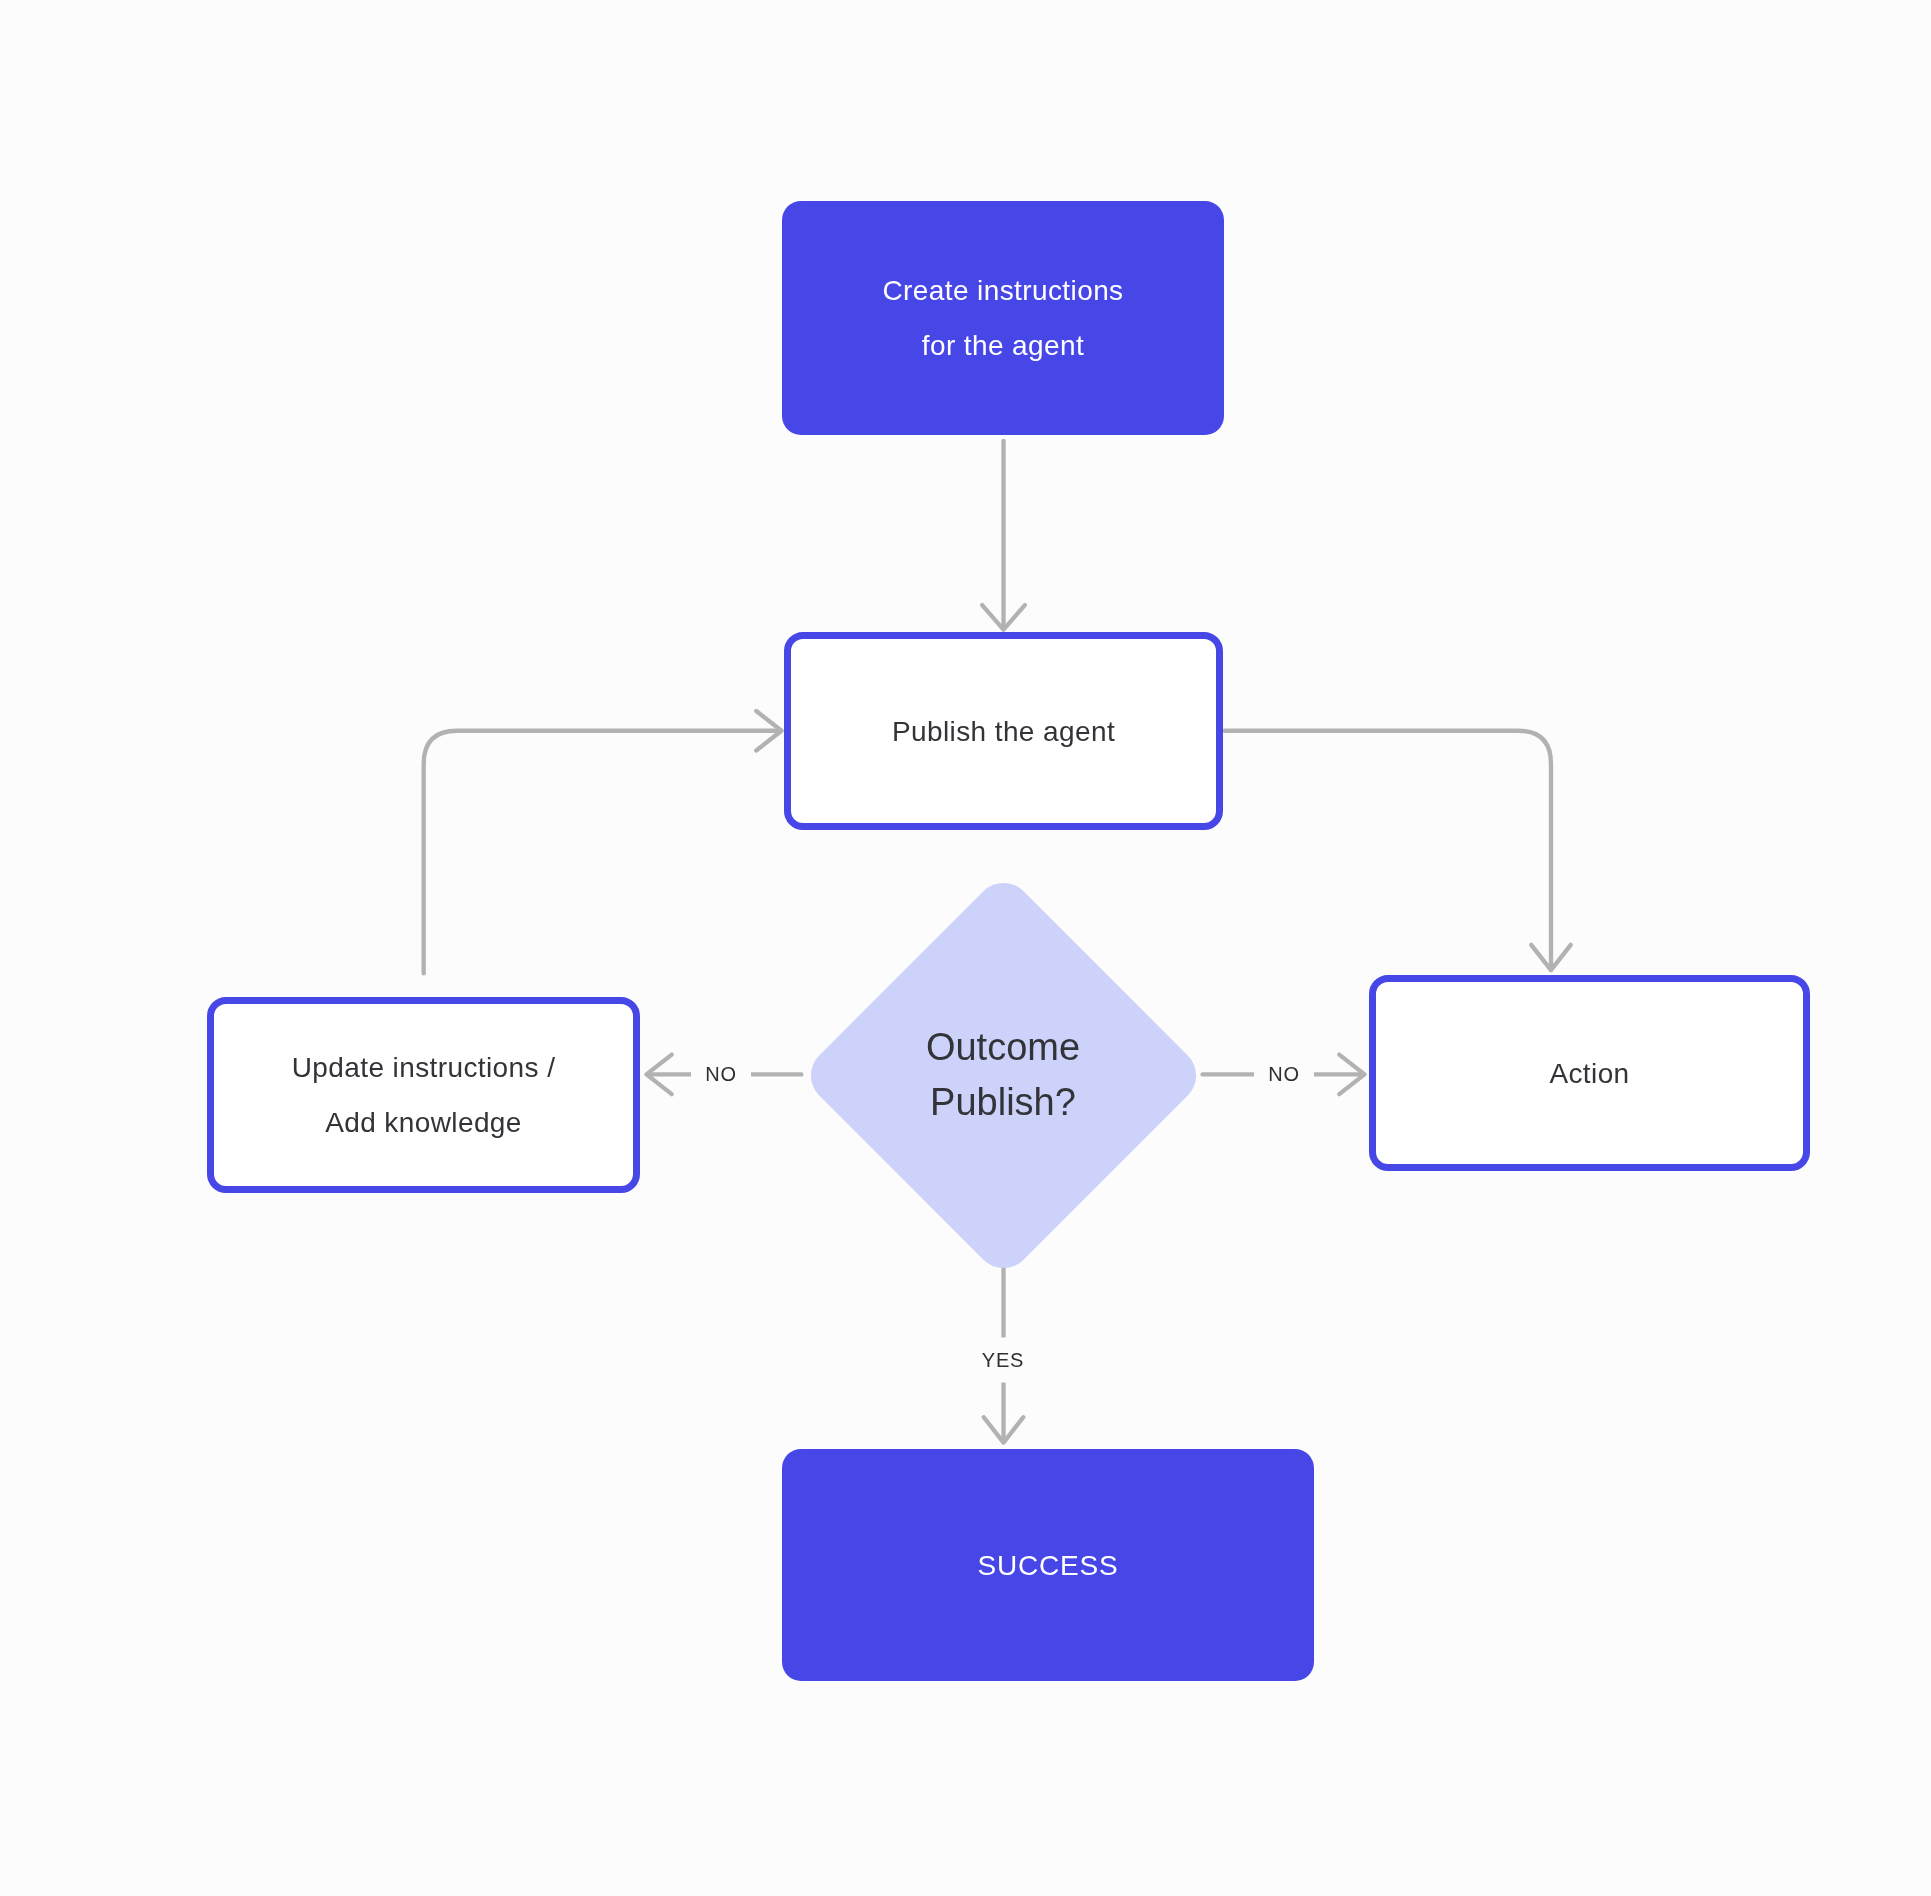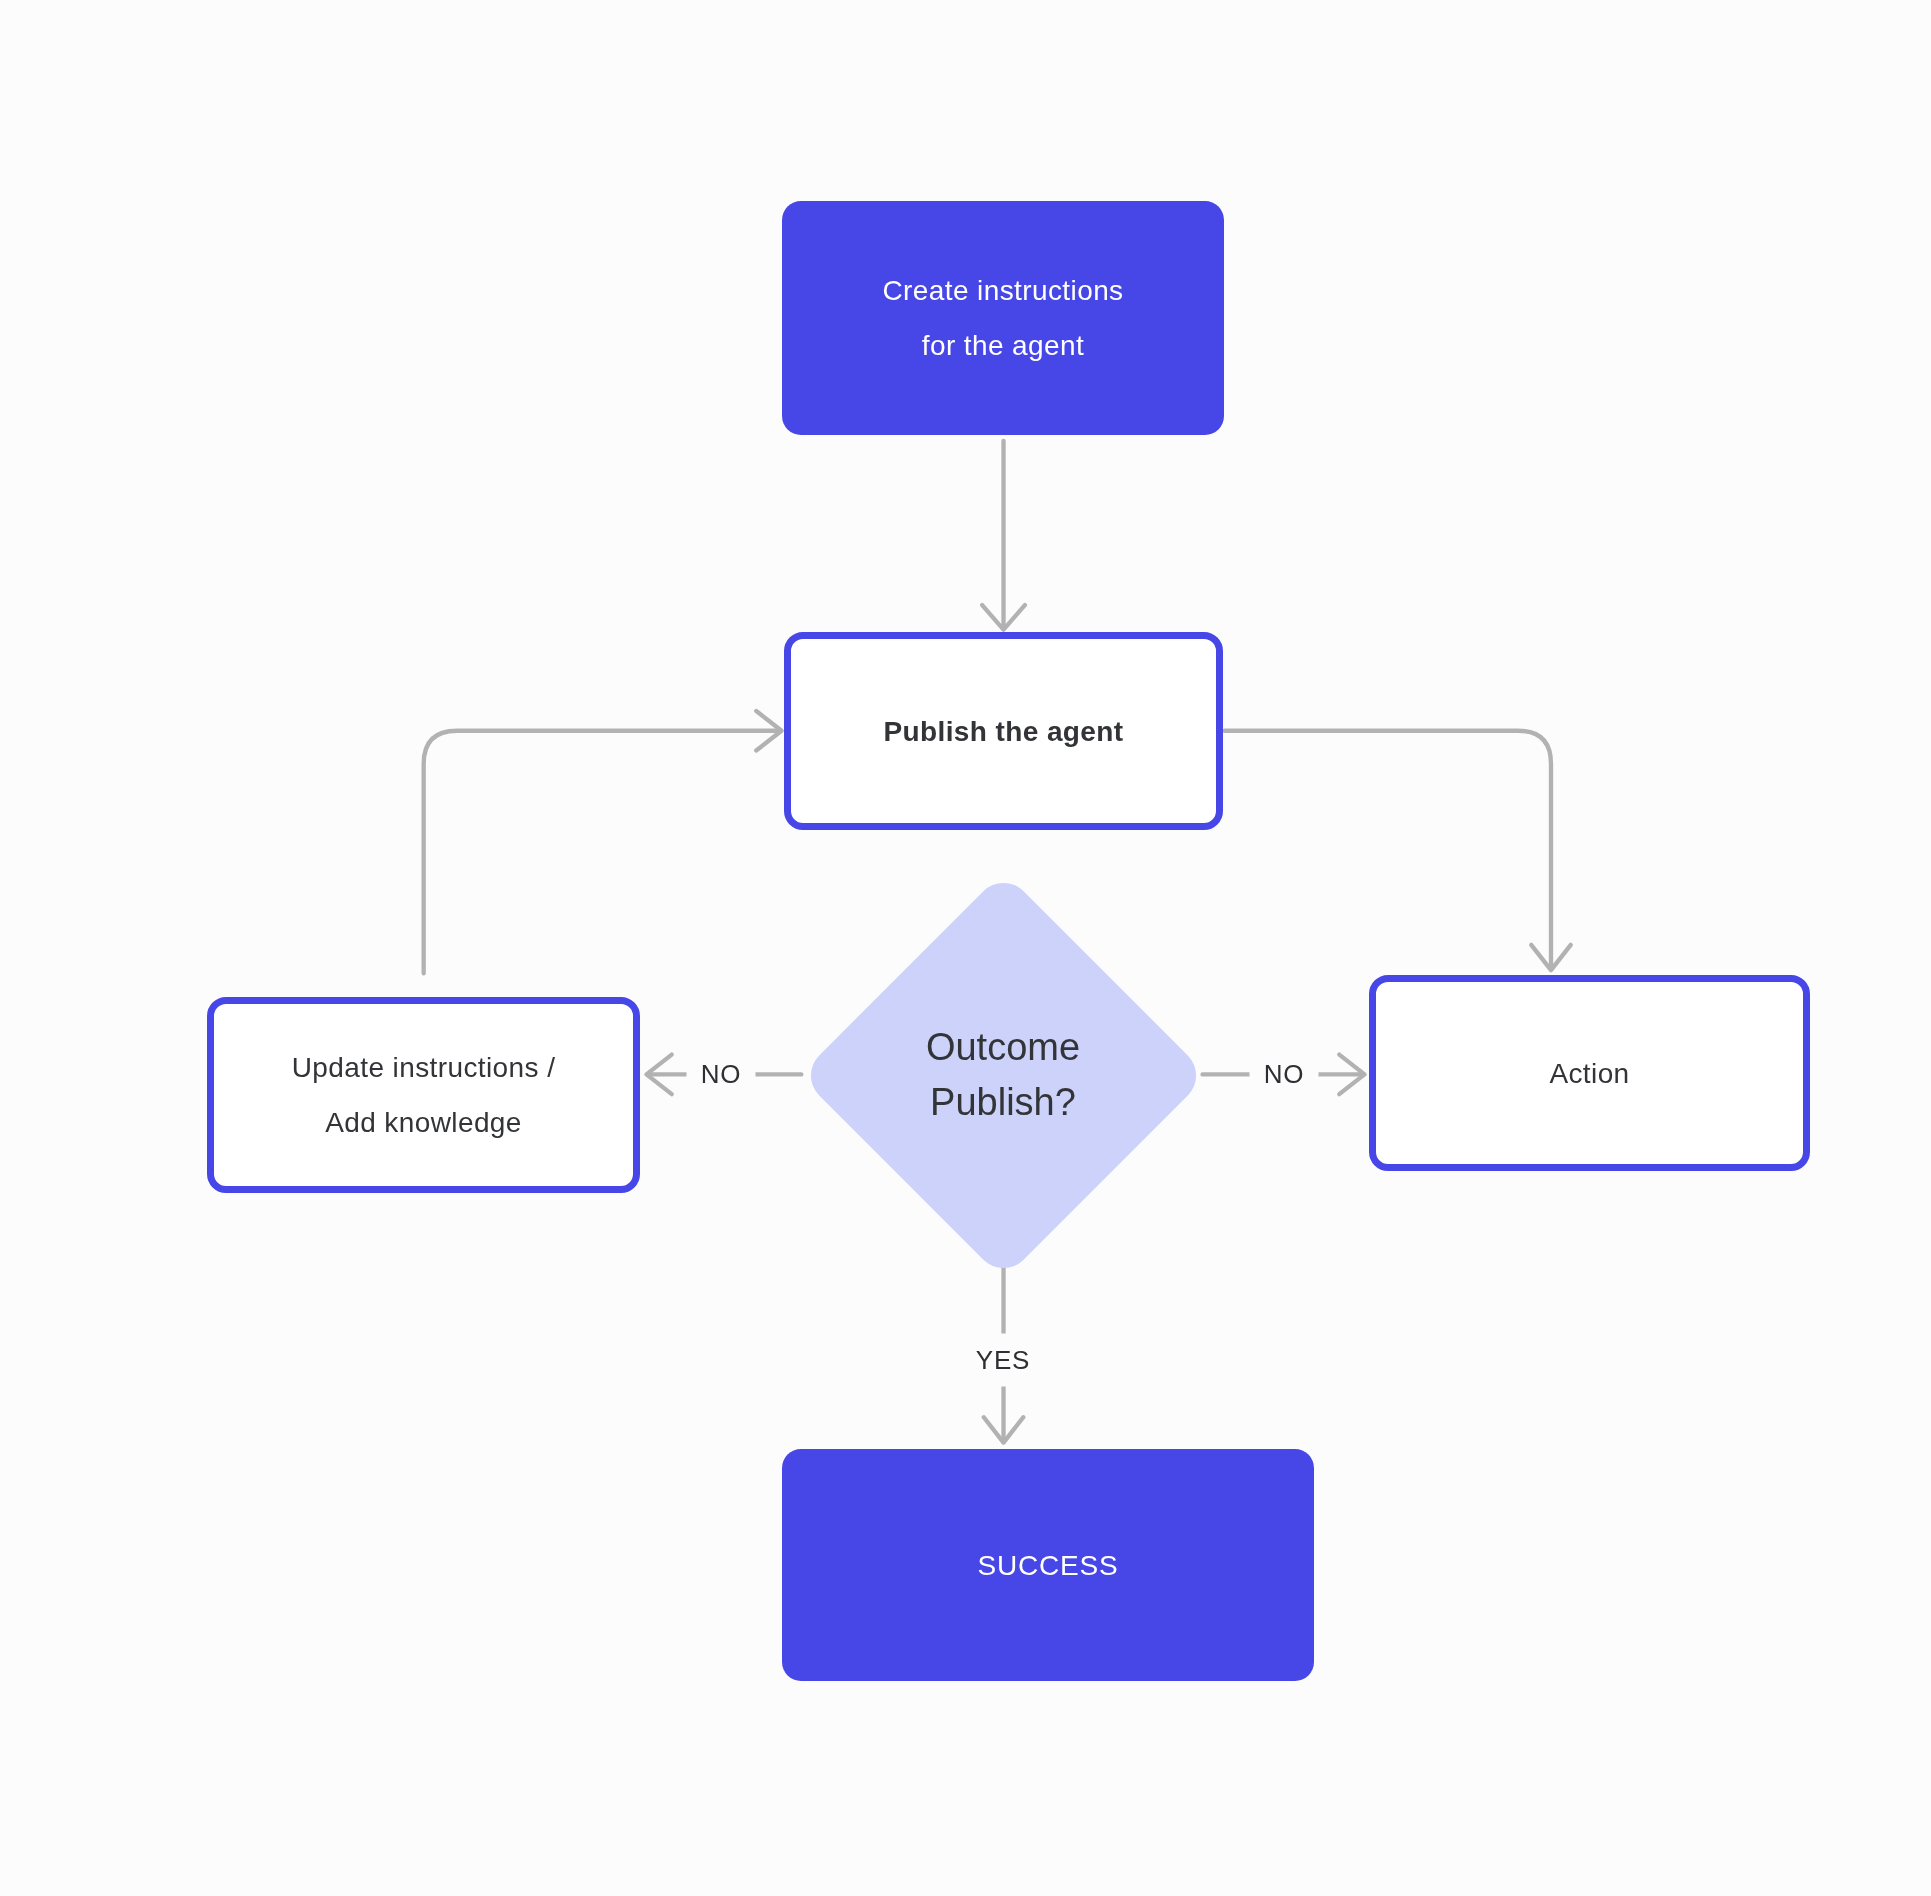--- a/index.html
+++ b/index.html
@@ -17,37 +17,37 @@
   .connector-layer{position:absolute;left:0;top:0;width:1932px;height:1896px;}
   .edge{stroke:var(--connector);stroke-width:5.5;fill:none;stroke-linecap:round;stroke-linejoin:round;}
   .node{
     position:absolute;display:flex;align-items:center;justify-content:center;
     text-align:center;font-size:28px;line-height:55px;border-radius:19px;
     box-sizing:border-box;white-space:pre-line;letter-spacing:0.4px;
   }
   .node--filled{background:var(--accent);color:var(--text-light);}
   .node--outlined{background:#ffffff;border:7.1px solid var(--accent);color:var(--text-dark);}
   .node--create{left:782px;top:201px;width:442px;height:234px;}
-  .node--publish{left:784px;top:632px;width:439px;height:198px;font-weight:bold;}
+  .node--publish{left:784px;top:632px;width:439px;height:198px;}
   .node--update{left:207px;top:997px;width:433px;height:196px;}
   .node--action{left:1369px;top:975px;width:441px;height:196px;}
   .node--success{left:782px;top:1449px;width:532px;height:232px;letter-spacing:0.8px;}
   .diamond-shape{
     position:absolute;left:859px;top:931px;width:289px;height:289px;
     background:var(--diamond);transform:rotate(45deg);border-radius:28.4px;
   }
   .diamond-label{
     position:absolute;left:845px;top:956px;width:316px;height:237px;
     display:flex;align-items:center;justify-content:center;text-align:center;
     font-size:38px;line-height:55px;color:var(--text-dark);white-space:pre-line;
   }
   .edge-label{
     position:absolute;transform:translate(-50%,-50%);
     background:var(--bg);color:var(--label-text);
-    font-size:26px;letter-spacing:0.8px;padding:6.3px 14.2px;
+    font-size:20px;letter-spacing:0.8px;padding:6.3px 14.2px;
   }
   .edge-label--no-left{left:721px;top:1075px;}
   .edge-label--no-right{left:1284px;top:1075px;}
   .edge-label--yes{left:1003px;top:1360px;padding:11px 9.5px;}
 </style>
 </head>
 <body>
 
 <div class="canvas">
 

